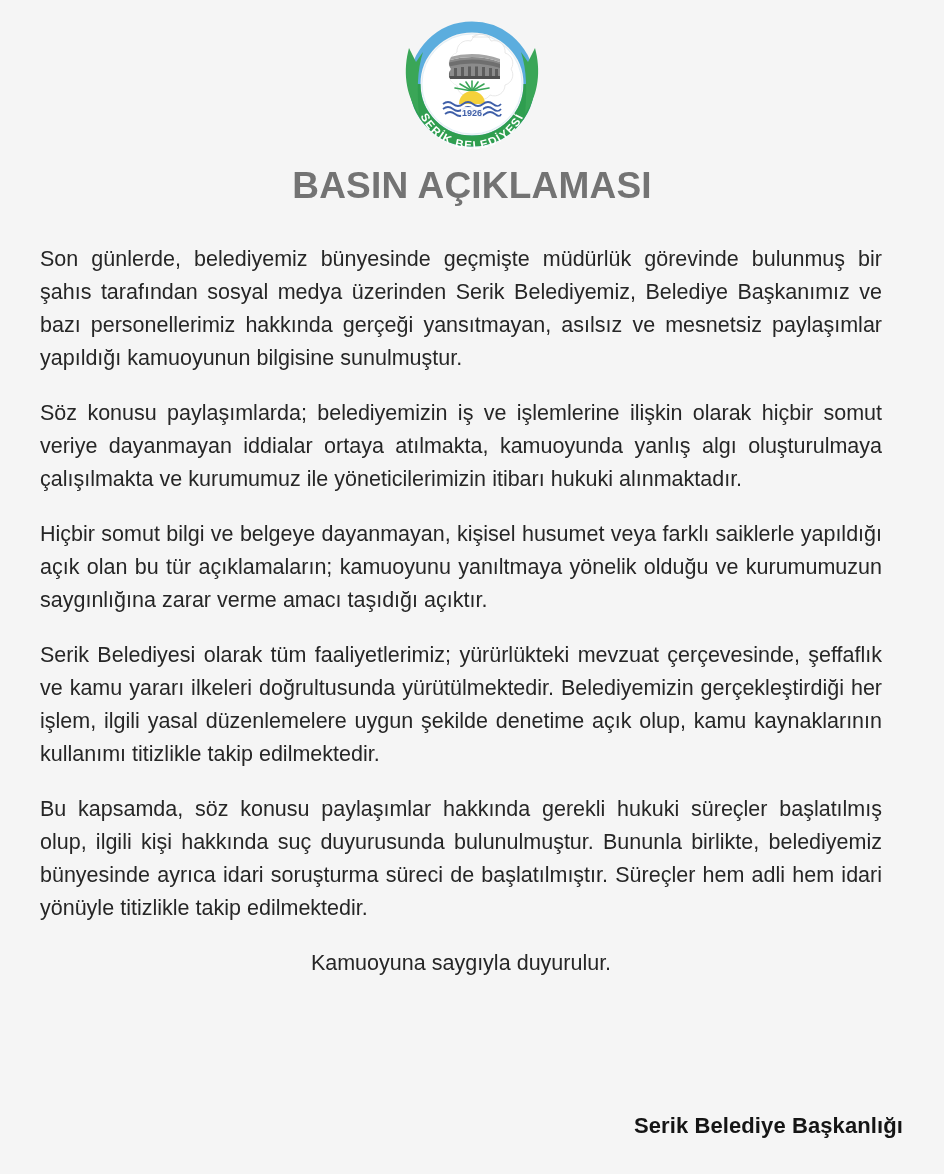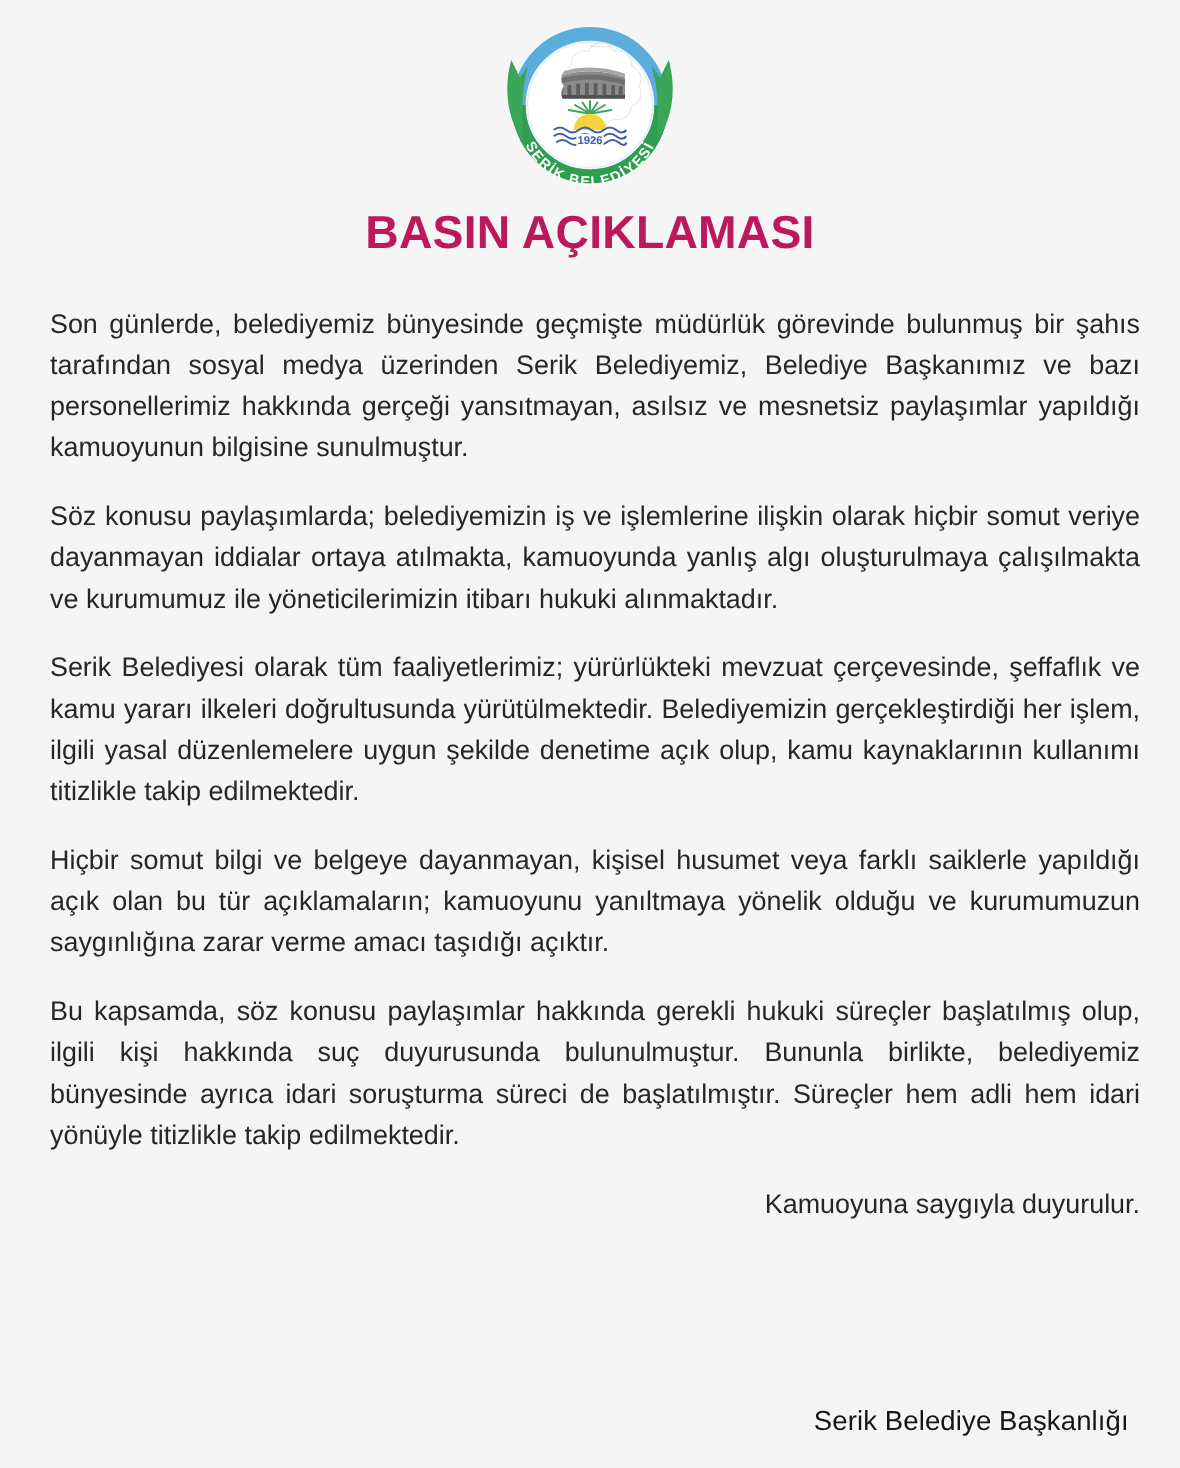--- a/index.html
+++ b/index.html
@@ -41,54 +41,54 @@
     height: 132px;
   }
   .logo svg { display: block; }
 
   
   .doc-title {
     text-align: center;
     font-size: 37px;
     font-weight: bold;
     letter-spacing: 0.2px;
-    color: #be185d;
+    color: #737373;
     margin: 14px 0 0 0;
     line-height: 1.1;
     font-family: "Liberation Sans", "DejaVu Sans", sans-serif;
   }
 
   
   .body-text {
     margin: 0;
-    padding: 36px 32px 0 40px;
+    padding: 36px 62px 0 40px;
   }
   .para {
     font-size: 21.5px;
     line-height: 33px;
     text-align: justify;
     text-justify: inter-word;
     color: #262626;
     margin: 0 0 22px 0;
     hyphens: manual;
     word-spacing: 0.1px;
   }
   .para:last-of-type { margin-bottom: 0; }
   .para.closing {
-    text-align: right;
+    text-align: center;
     margin-bottom: 0;
   }
 
   
   .signature {
     position: absolute;
     right: 41px;
-    bottom: 24px;
+    bottom: 35px;
     font-size: 22px;
-    font-weight: normal;
+    font-weight: bold;
     color: #151515;
     text-align: right;
     letter-spacing: 0.1px;
   }
 </style>
 </head>
 <body>
 
 <div class="page">
 
@@ -182,21 +182,21 @@
         </text>
       </svg>
     </div>
   </div>
 
   <h1 class="doc-title">BASIN AÇIKLAMASI</h1>
 
   <div class="body-text">
     <p class="para">Son günlerde, belediyemiz bünyesinde geçmişte müdürlük görevinde bulunmuş bir şahıs tarafından sosyal medya üzerinden Serik Belediyemiz, Belediye Başkanımız ve bazı personellerimiz hakkında gerçeği yansıtmayan, asılsız ve mesnetsiz paylaşımlar yapıldığı kamuoyunun bilgisine sunulmuştur.</p>
     <p class="para">Söz konusu paylaşımlarda; belediyemizin iş ve işlemlerine ilişkin olarak hiçbir somut veriye dayanmayan iddialar ortaya atılmakta, kamuoyunda yanlış algı oluşturulmaya çalışılmakta ve kurumumuz ile yöneticilerimizin itibarı hukuki alınmaktadır.</p>
+    <p class="para">Hiçbir somut bilgi ve belgeye dayanmayan, kişisel husumet veya farklı saiklerle yapıldığı açık olan bu tür açıklamaların; kamuoyunu yanıltmaya yönelik olduğu ve kurumumuzun saygınlığına zarar verme amacı taşıdığı açıktır.</p>
     <p class="para">Serik Belediyesi olarak tüm faaliyetlerimiz; yürürlükteki mevzuat çerçevesinde, şeffaflık ve kamu yararı ilkeleri doğrultusunda yürütülmektedir. Belediyemizin gerçekleştirdiği her işlem, ilgili yasal düzenlemelere uygun şekilde denetime açık olup, kamu kaynaklarının kullanımı titizlikle takip edilmektedir.</p>
-    <p class="para">Hiçbir somut bilgi ve belgeye dayanmayan, kişisel husumet veya farklı saiklerle yapıldığı açık olan bu tür açıklamaların; kamuoyunu yanıltmaya yönelik olduğu ve kurumumuzun saygınlığına zarar verme amacı taşıdığı açıktır.</p>
     <p class="para">Bu kapsamda, söz konusu paylaşımlar hakkında gerekli hukuki süreçler başlatılmış olup, ilgili kişi hakkında suç duyurusunda bulunulmuştur. Bununla birlikte, belediyemiz bünyesinde ayrıca idari soruşturma süreci de başlatılmıştır. Süreçler hem adli hem idari yönüyle titizlikle takip edilmektedir.</p>
     <p class="para closing">Kamuoyuna saygıyla duyurulur.</p>
   </div>
 
   <div class="signature">Serik Belediye Başkanlığı</div>
 
 </div>
 
 </body></html>

